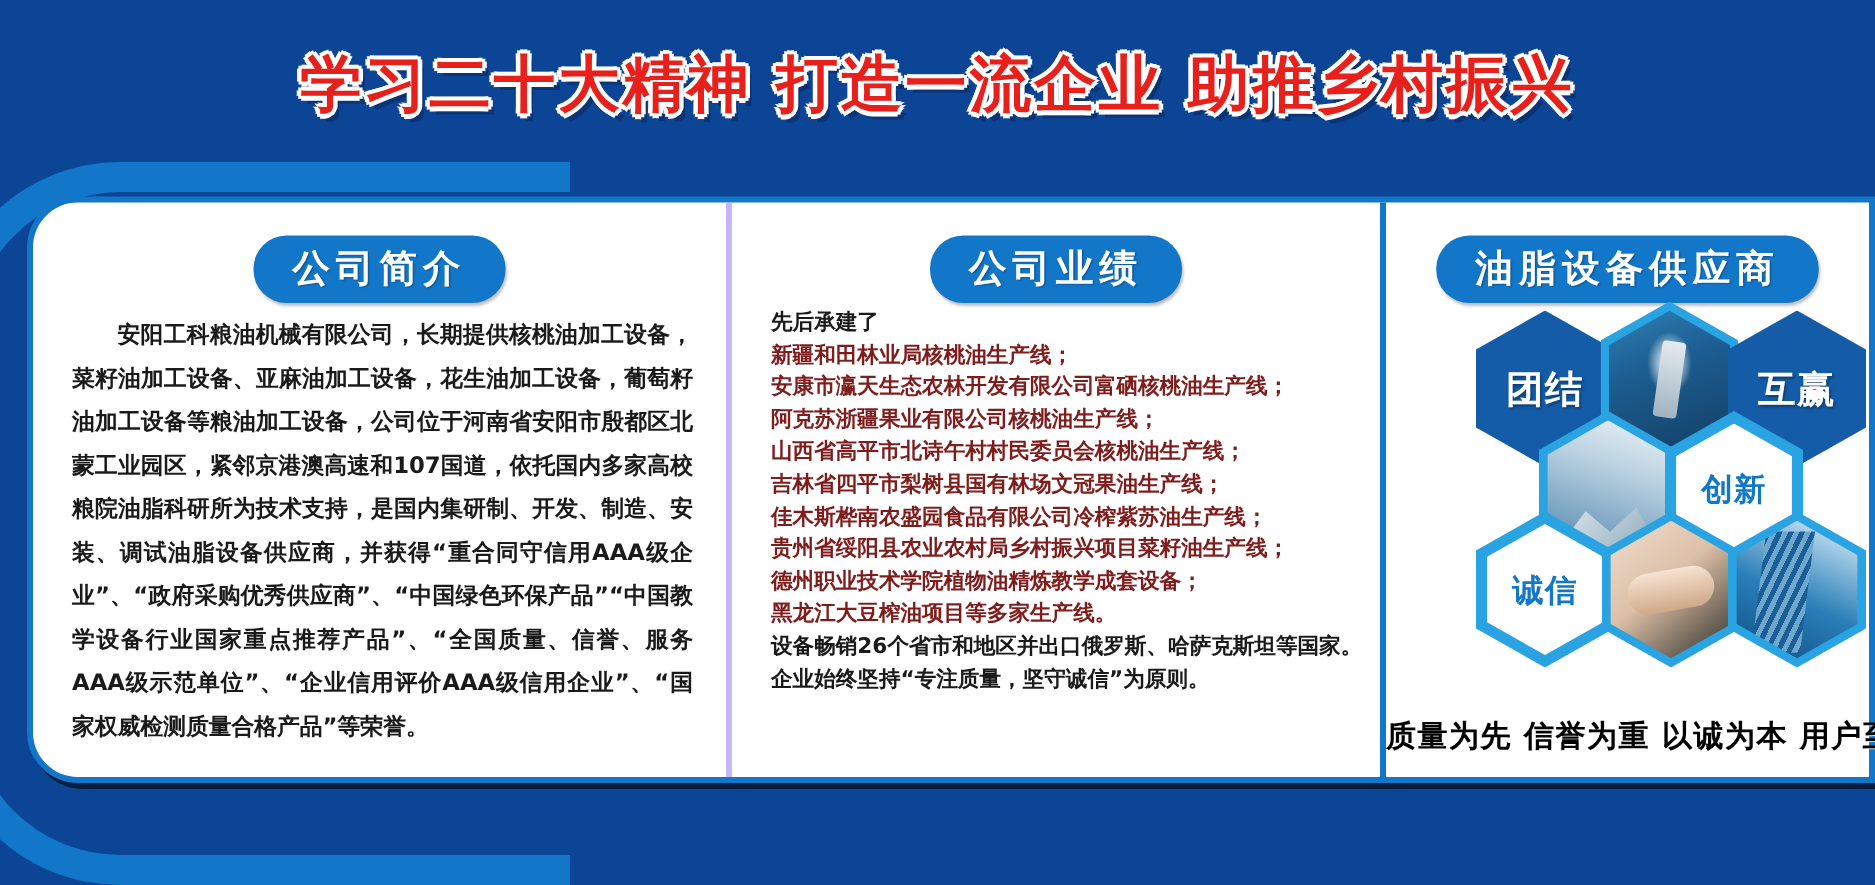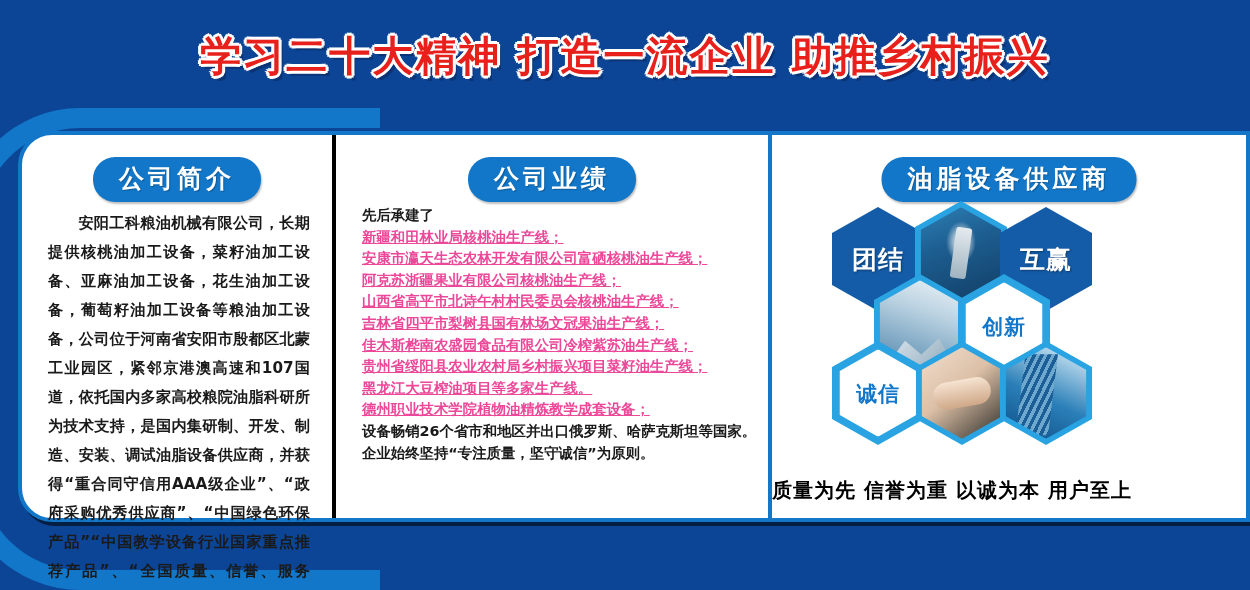--- a/index.html
+++ b/index.html
@@ -51,21 +51,21 @@
     position:absolute;left:18px;top:131px;width:1232px;height:391px;
     background:#ffffff;
     border:4px solid #1277c9;
     border-top-left-radius:34px;border-bottom-left-radius:34px;
     box-sizing:border-box;
     box-shadow:3px 4px 0 rgba(0,0,0,.55);
     display:flex;
   }
 
   .panel{position:relative;box-sizing:border-box;height:100%;}
-  #panel-left{width:314px;border-right:4px solid #000000;}
+  #panel-left{width:466px;border-right:4px solid #c4b5fd;}
   #panel-mid{width:436px;border-right:4px solid #1277c9;}
   #panel-right{flex:1;border-radius:18px;}
 
   
   .pill{
     position:absolute;top:22px;left:50%;transform:translateX(-50%);
     background:#1277c9;color:#fff;
     border-radius:22px;
     padding:5px 26px 7px 26px;
     font-size:25px;font-weight:bold;letter-spacing:4px;
@@ -81,21 +81,21 @@
     text-align:justify;text-justify:inter-ideograph;
     text-indent:2em;font-weight:bold;
   }
 
   
   #perf-body{
     position:absolute;left:26px;right:16px;top:70px;
     font-size:14.4px;line-height:21.6px;font-weight:bold;
   }
   .perf-line{white-space:nowrap;color:#1a1a1a;}
-  .perf-line.red{color:#ec4899;text-decoration:underline;}
+  .perf-line.red{color:#7f1d1d;}
 
   
   #hexwrap{position:absolute;left:0;top:66px;width:100%;height:250px;}
   .hex{
     position:absolute;width:92px;height:104px;
     -webkit-clip-path:polygon(50% 0%,100% 25%,100% 75%,50% 100%,0% 75%,0% 25%);
     clip-path:polygon(50% 0%,100% 25%,100% 75%,50% 100%,0% 75%,0% 25%);
     display:flex;align-items:center;justify-content:center;
   }
   .hex-solid{background:#145ca8;}
@@ -172,22 +172,22 @@
       <div id="perf-body">
         <div class="perf-line">先后承建了</div>
         <div id="perf-projects">
             <div class="perf-line red">新疆和田林业局核桃油生产线；</div>
             <div class="perf-line red">安康市瀛天生态农林开发有限公司富硒核桃油生产线；</div>
             <div class="perf-line red">阿克苏浙疆果业有限公司核桃油生产线；</div>
             <div class="perf-line red">山西省高平市北诗午村村民委员会核桃油生产线；</div>
             <div class="perf-line red">吉林省四平市梨树县国有林场文冠果油生产线；</div>
             <div class="perf-line red">佳木斯桦南农盛园食品有限公司冷榨紫苏油生产线；</div>
             <div class="perf-line red">贵州省绥阳县农业农村局乡村振兴项目菜籽油生产线；</div>
+            <div class="perf-line red">德州职业技术学院植物油精炼教学成套设备；</div>
             <div class="perf-line red">黑龙江大豆榨油项目等多家生产线。</div>
-            <div class="perf-line red">德州职业技术学院植物油精炼教学成套设备；</div>
           </div>
         <div id="perf-footer">
             <div class="perf-line">设备畅销26个省市和地区并出口俄罗斯、哈萨克斯坦等国家。</div>
             <div class="perf-line">企业始终坚持“专注质量，坚守诚信”为原则。</div>
           </div>
       </div>
     </div>
 
     <div class="panel" id="panel-right">
       <div class="pill">油脂设备供应商</div>

